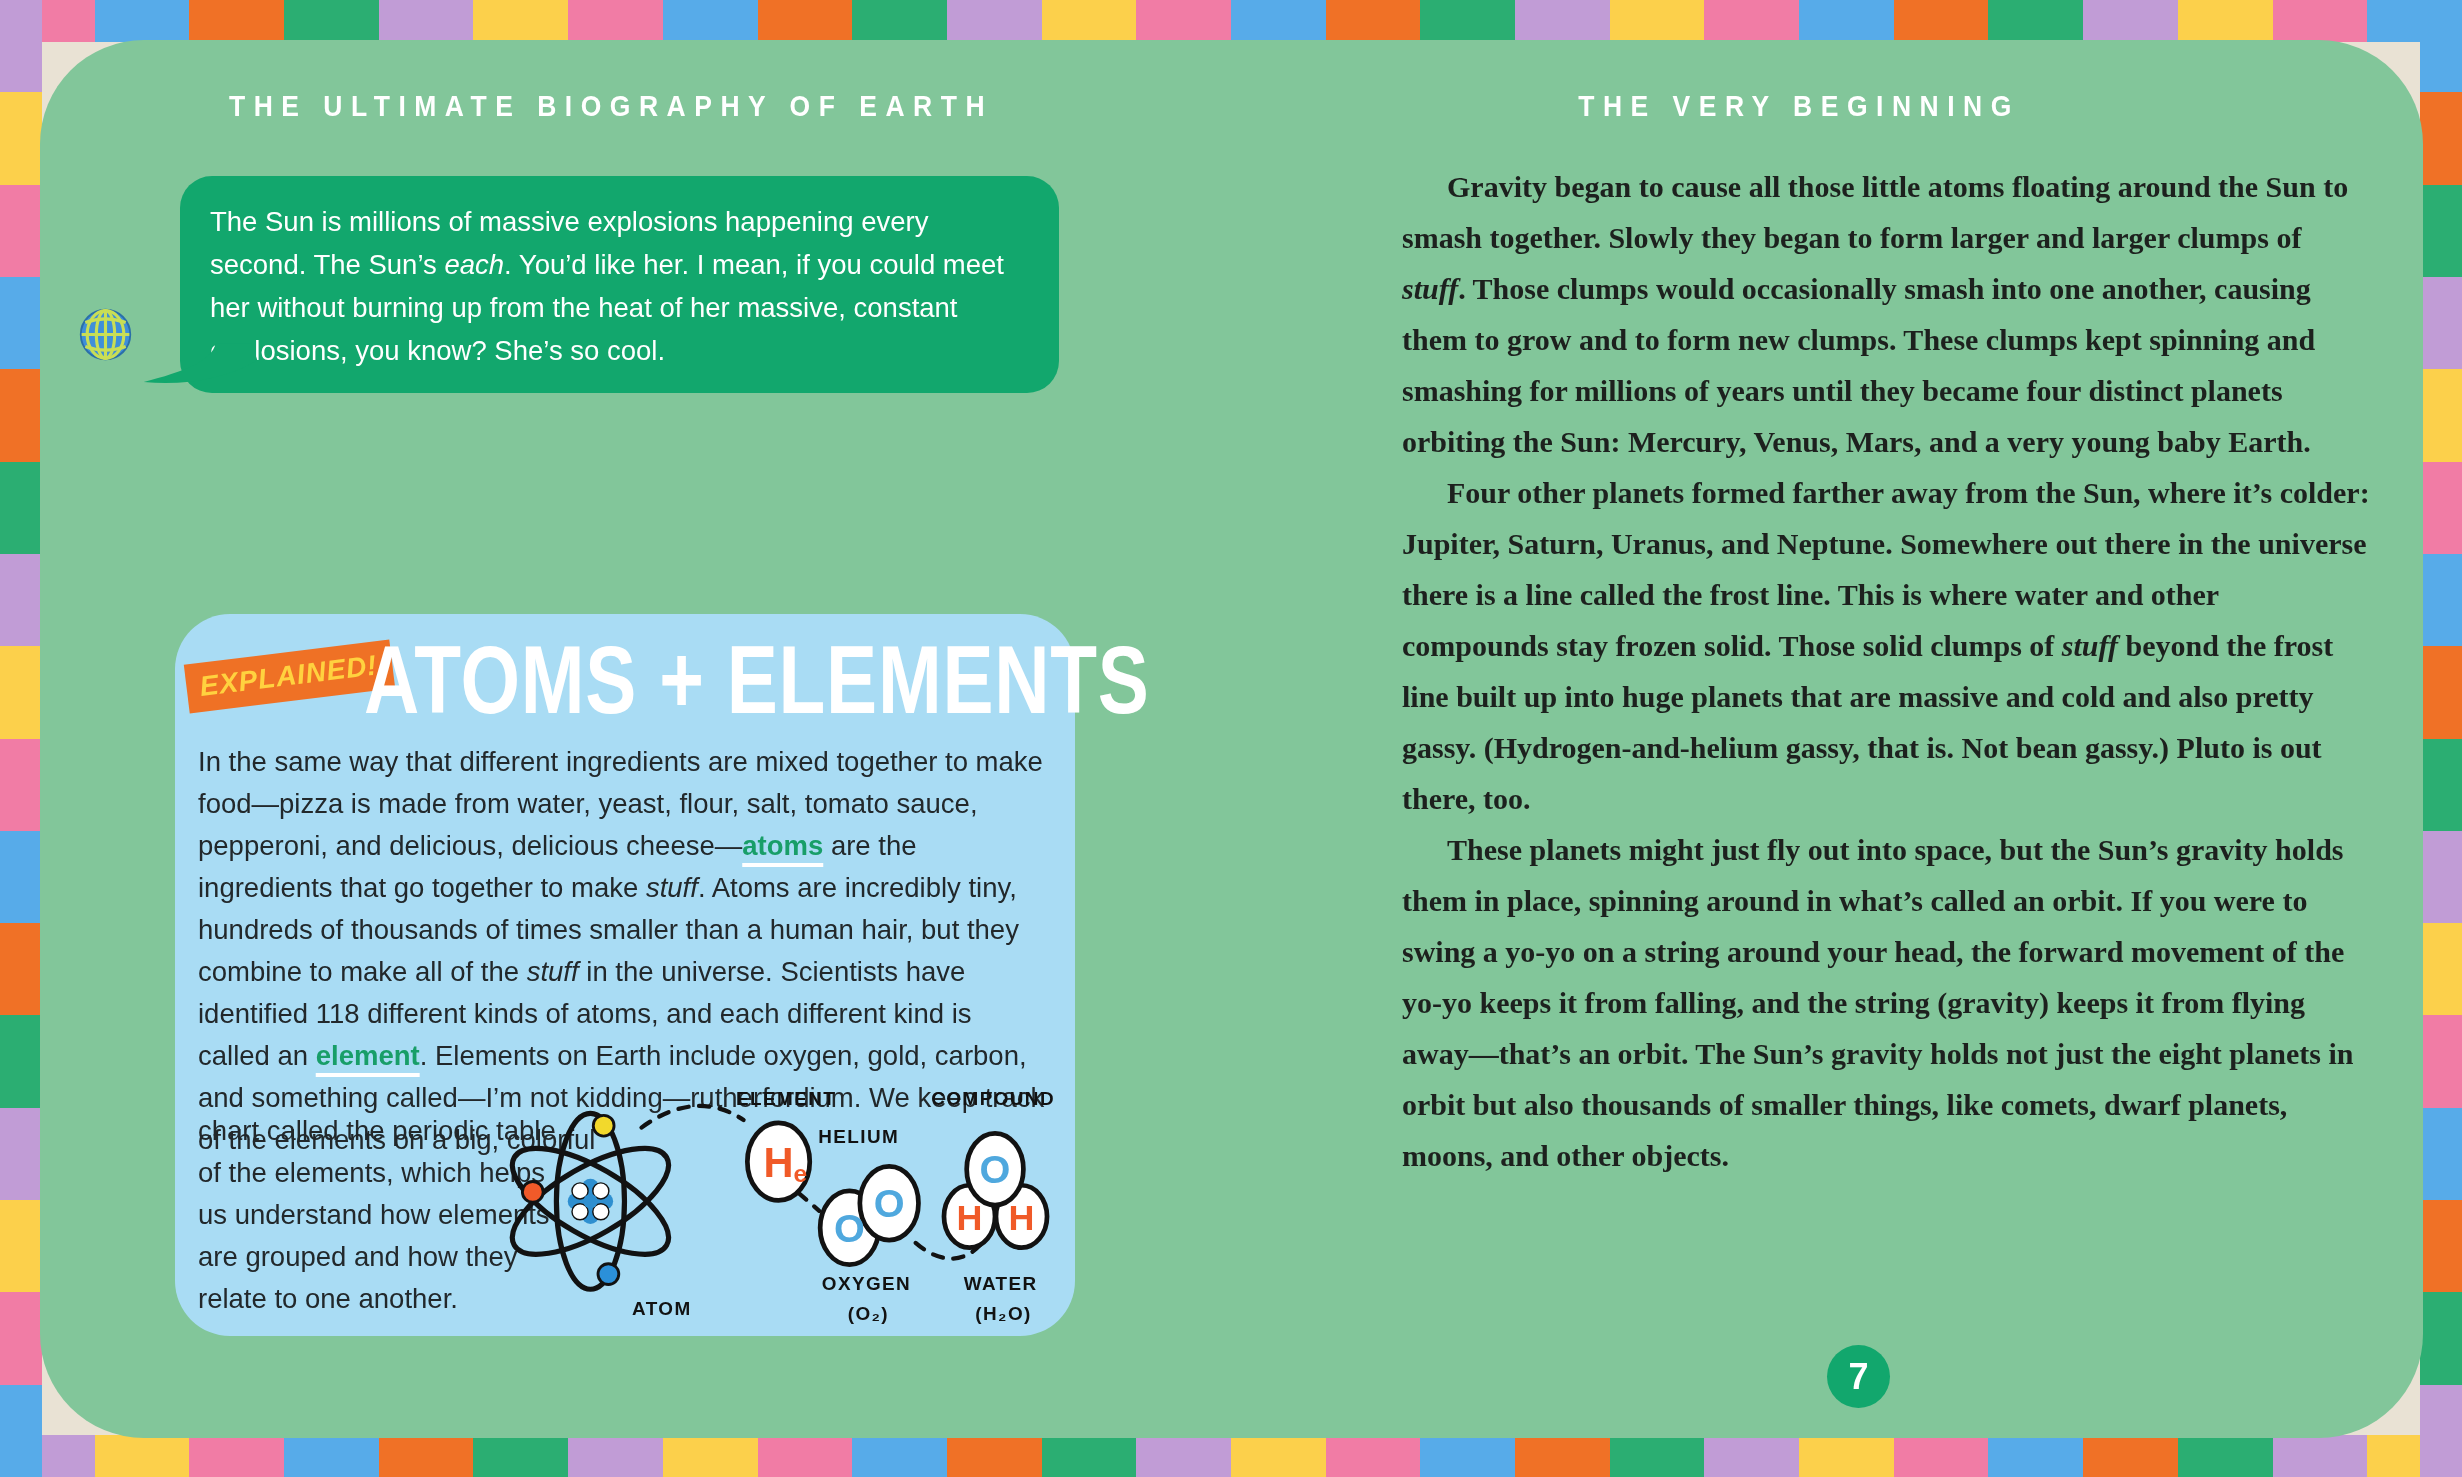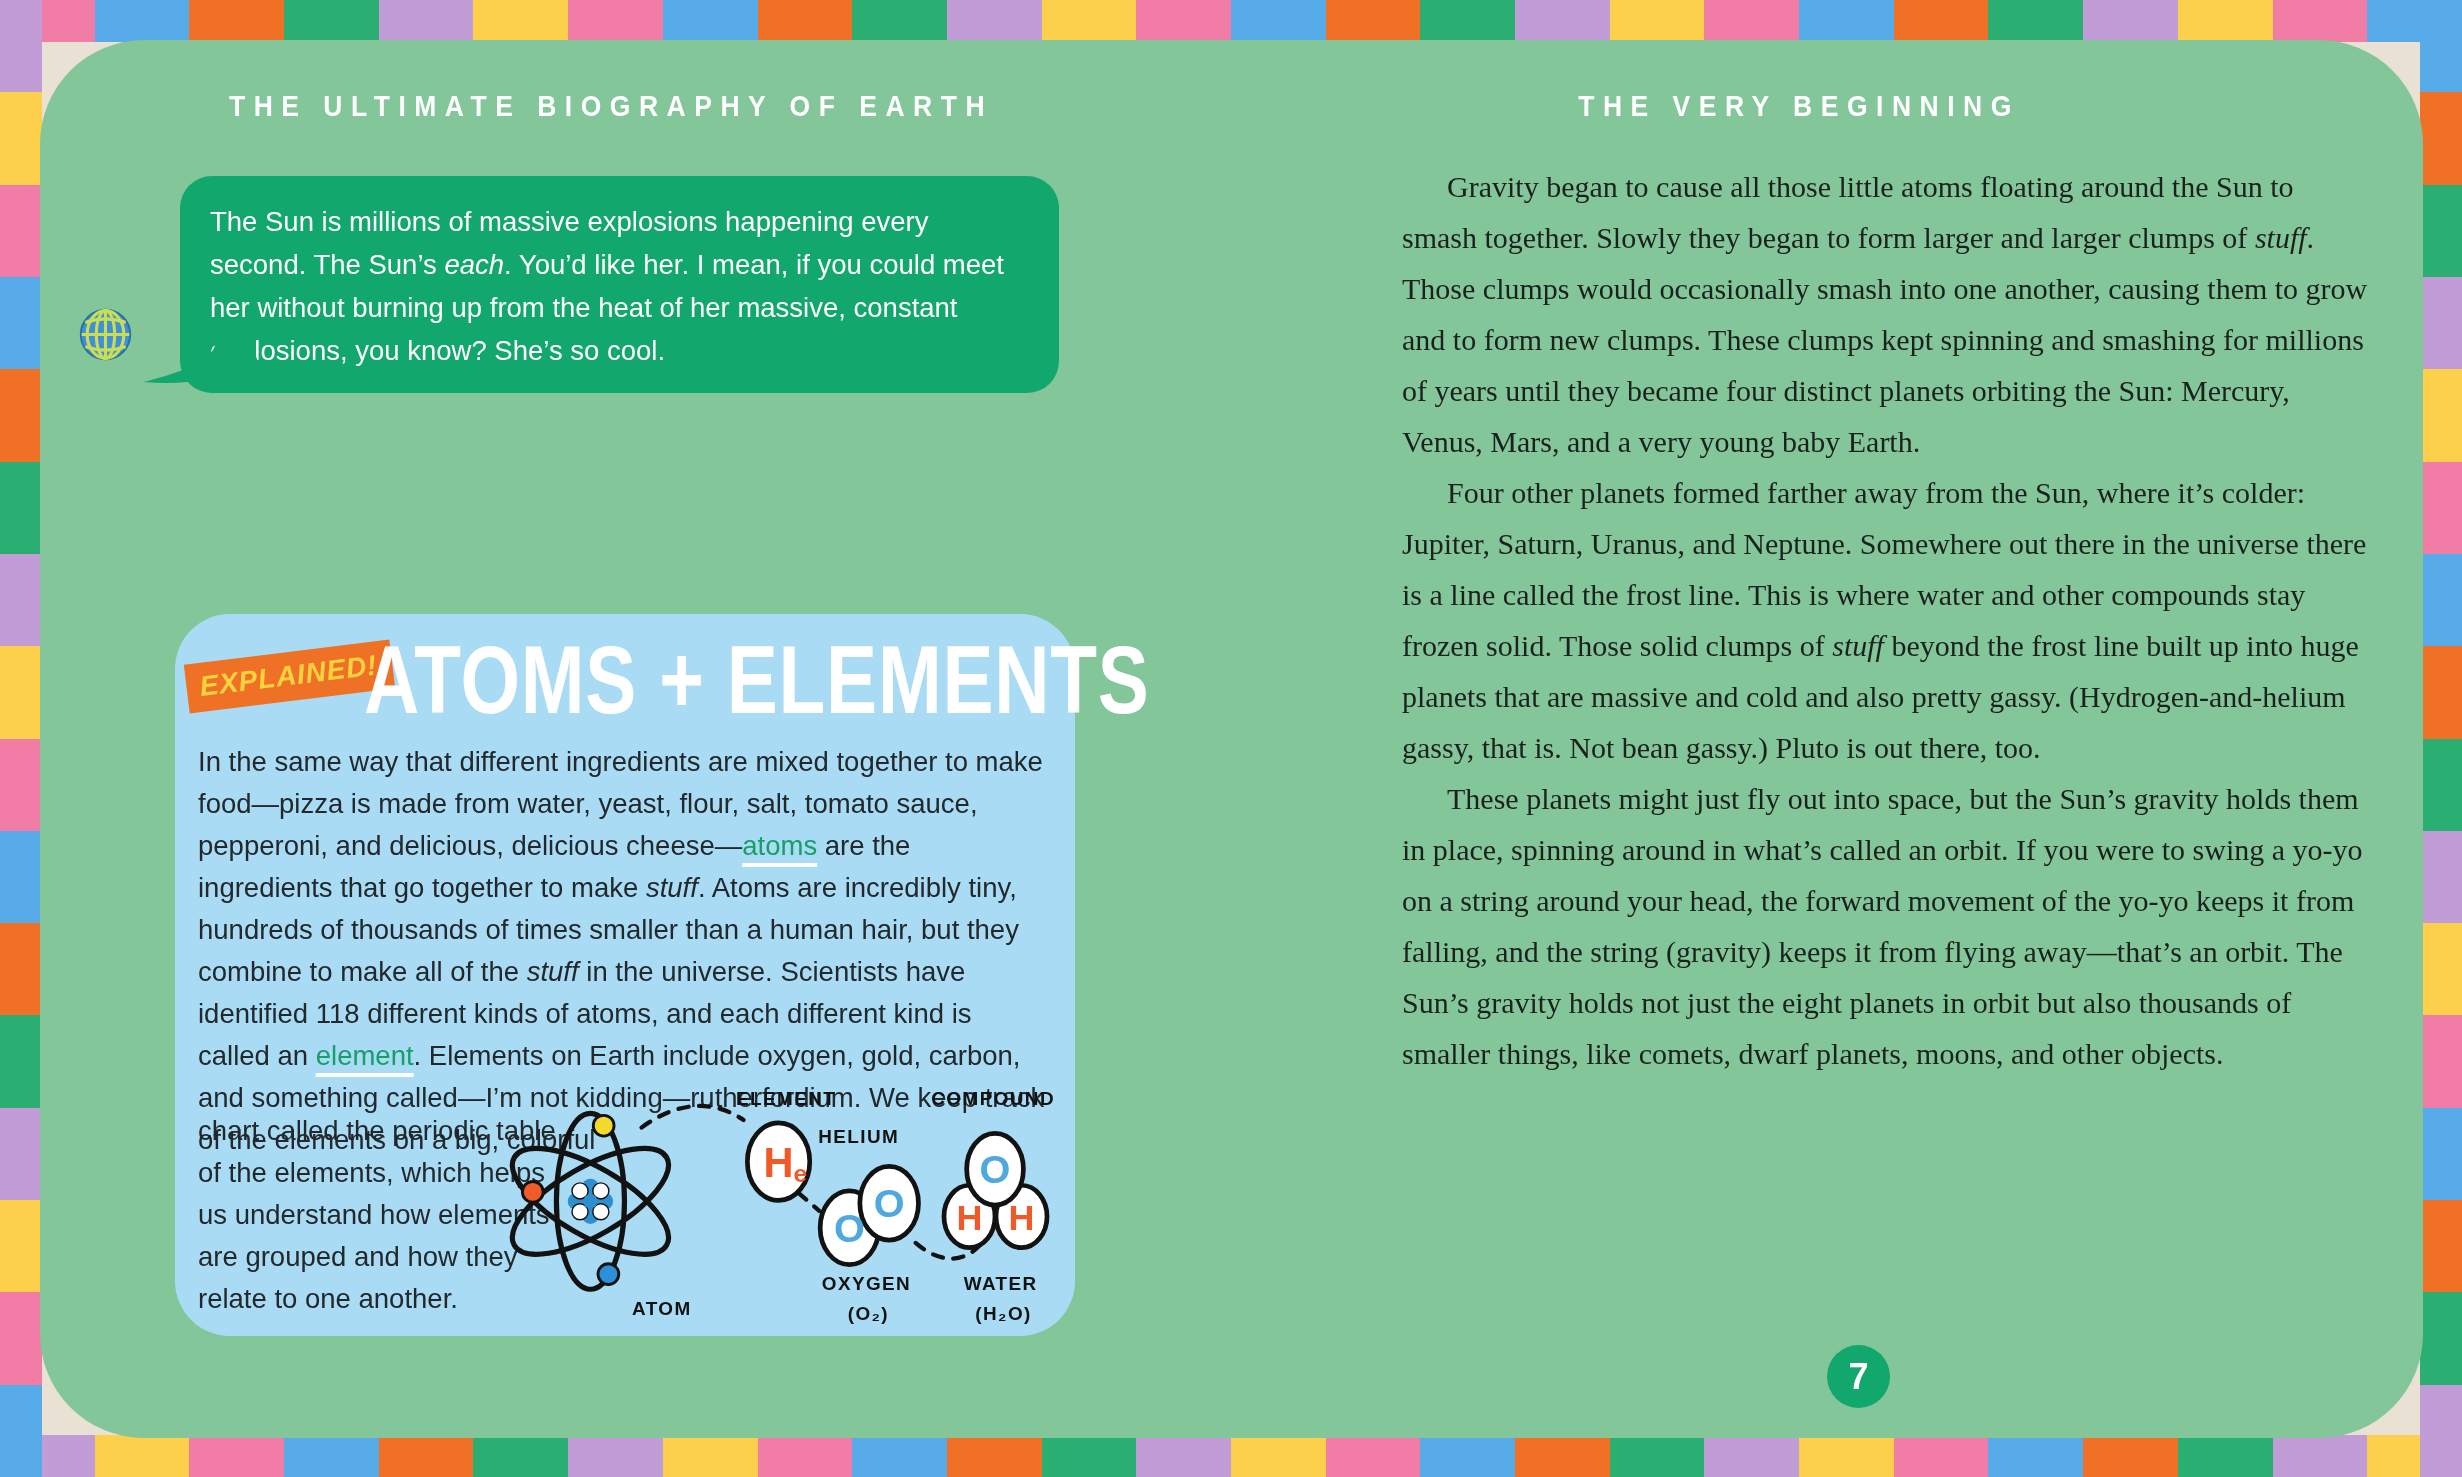--- a/index.html
+++ b/index.html
@@ -29,21 +29,21 @@
   .bubble{
     position:absolute;left:180px;top:176px;width:879px;min-height:186px;
     background:var(--bubble-green);border-radius:32px;padding:24px 28px 21px 30px;
     box-sizing:border-box;color:#fff;font-size:27.5px;line-height:43px;
   }
   .bubble-tail{position:absolute;left:140px;top:343px;width:123px;height:44px;}
   .globe{position:absolute;left:78px;top:307px;width:55px;height:55px;}
   
   .serif-par{
     font-family:"Liberation Serif",serif;color:#1d211e;
-    font-size:30px;line-height:51px;margin:0;text-indent:45px;
+    font-size:30px;line-height:51px;margin:0;text-indent:45px;font-weight:bold;
   }
   .left-par{position:absolute;left:180px;top:402px;width:892px;line-height:53px;}
   .right-col{position:absolute;left:1402px;top:161px;width:968px;}
   
   .explainer{
     position:absolute;left:175px;top:614px;width:900px;height:722px;
     background:var(--box-blue);border-radius:55px;box-sizing:border-box;
   }
   .tag{
     position:absolute;left:11.4px;top:38px;background:var(--tag-orange);
@@ -56,21 +56,21 @@
     font-size:89px;letter-spacing:0.9px;transform:scaleX(.86) scaleY(1.08);
     transform-origin:left top;white-space:nowrap;
   }
   .box-text{position:absolute;color:#22282b;font-size:27.5px;line-height:42px;}
   .box-text.part1{left:23px;top:127px;width:847px;}
   .box-text.part2{left:23px;top:496px;width:381px;}
   .diagram{position:absolute;left:324px;top:472px;width:561px;height:242px;}
   
   span.i{font-style:italic;}
   span.g{
-    color:var(--link-green);font-weight:400;
+    color:var(--link-green);font-weight:700;
     text-decoration:underline;text-decoration-color:#ffffff;
     text-decoration-thickness:3.8px;text-underline-offset:7.6px;
   }
   
   .page-num{
     position:absolute;left:1827px;top:1345px;width:63px;height:63px;border-radius:50%;
     background:var(--bubble-green);color:#fff;font-weight:700;font-size:36px;
     display:flex;align-items:center;justify-content:center;
   }
   

